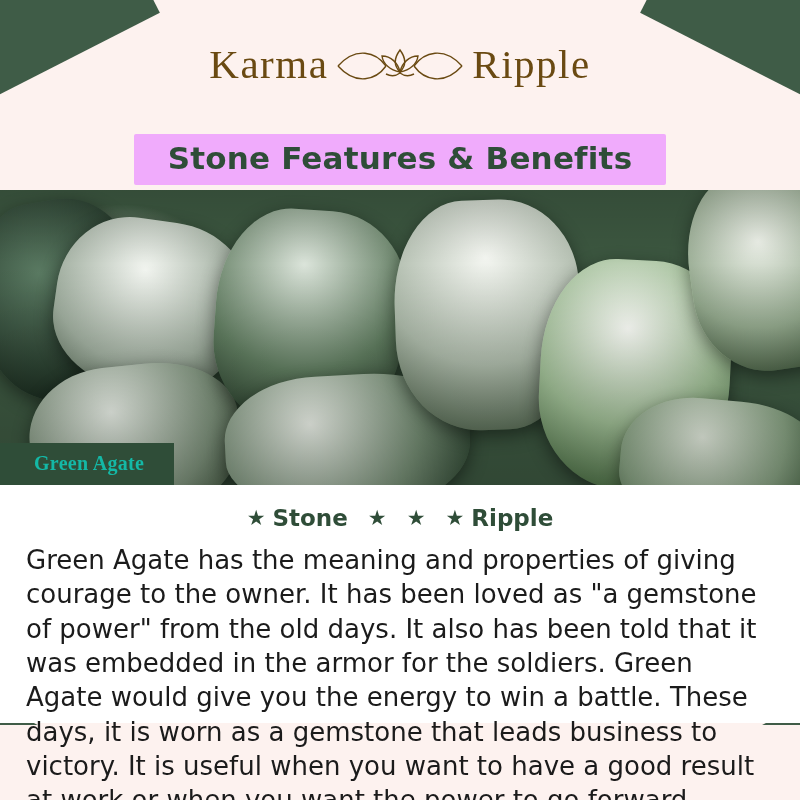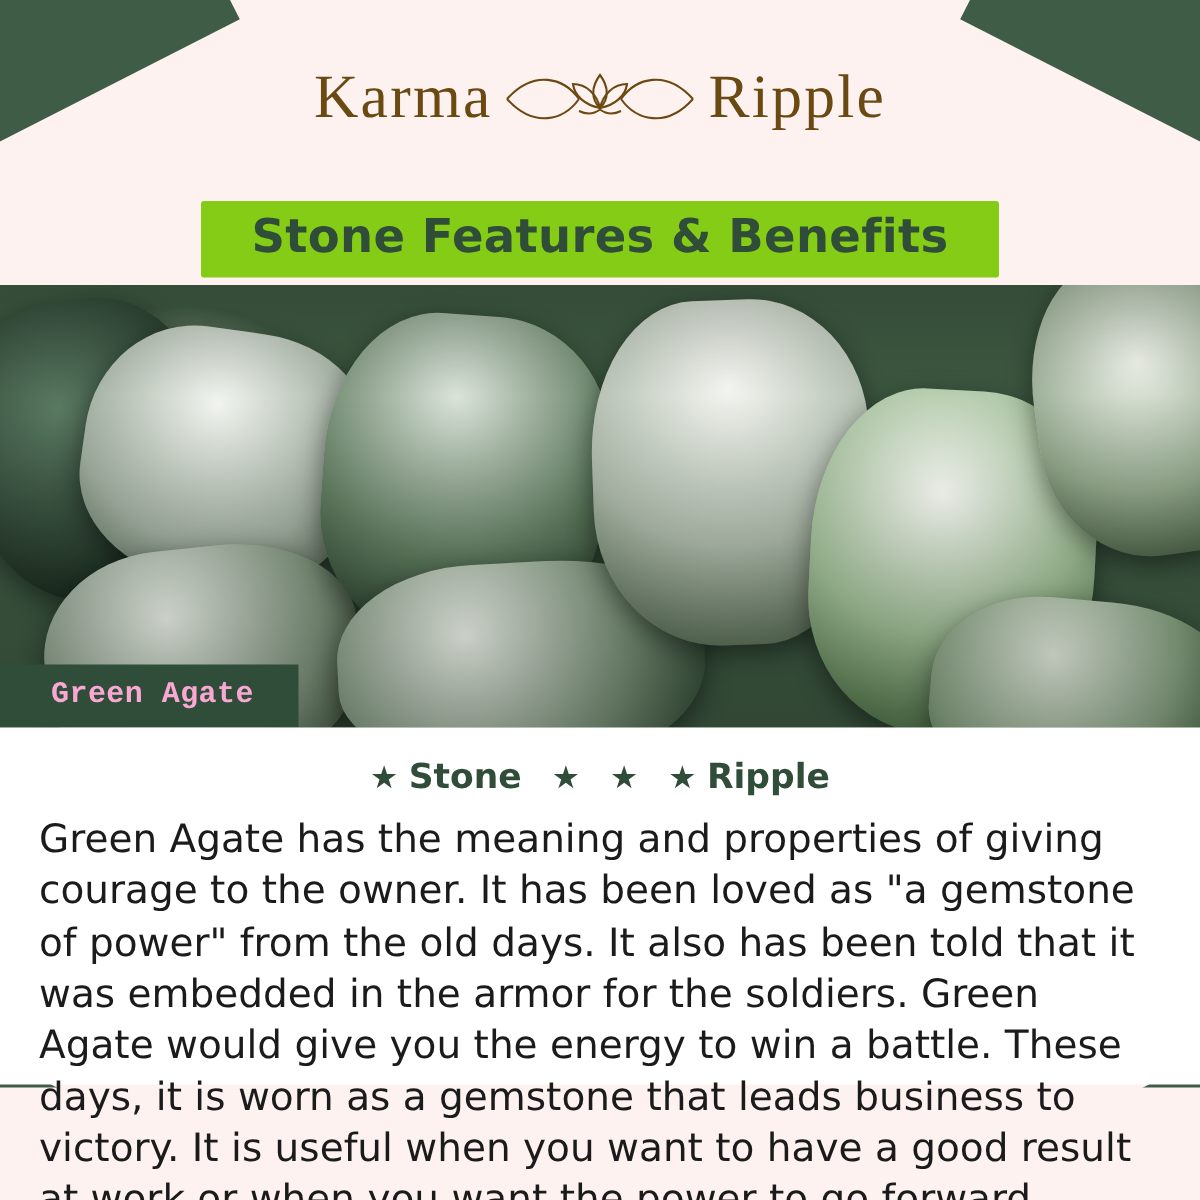--- a/index.html
+++ b/index.html
@@ -89,21 +89,21 @@
   
   .title-band {
     position: relative;
     z-index: 3;
     height: 62px;
     display: flex;
     align-items: center;
     justify-content: center;
   }
   .title-plate {
-    background: #84cc16;
+    background: #f0abfc;
     padding: 6px 34px 9px 34px;
     border-radius: 2px;
   }
   .title-text {
     font-family: "DejaVu Sans", sans-serif;
     font-weight: bold;
     font-size: 31px;
     color: #2f4d38;
     letter-spacing: 0.2px;
     white-space: nowrap;
@@ -165,23 +165,23 @@
     position: absolute;
     inset: 0;
     background: linear-gradient(to bottom, rgba(0,0,0,0.12), rgba(0,0,0,0) 25%, rgba(0,0,0,0.18));
   }
 
   .stone-name-tab {
     position: absolute;
     left: 0;
     bottom: 0;
     background: #2f4d38;
-    color: #f9a8d4;
+    color: #14b8a6;
     padding: 9px 30px 10px 34px;
-    font-family: Liberation Mono, monospace;
+    font-family: Liberation Serif, serif;
     font-weight: bold;
     font-size: 20px;
     letter-spacing: 0.3px;
     z-index: 5;
   }
 
   
   .content {
     position: relative;
     z-index: 3;

